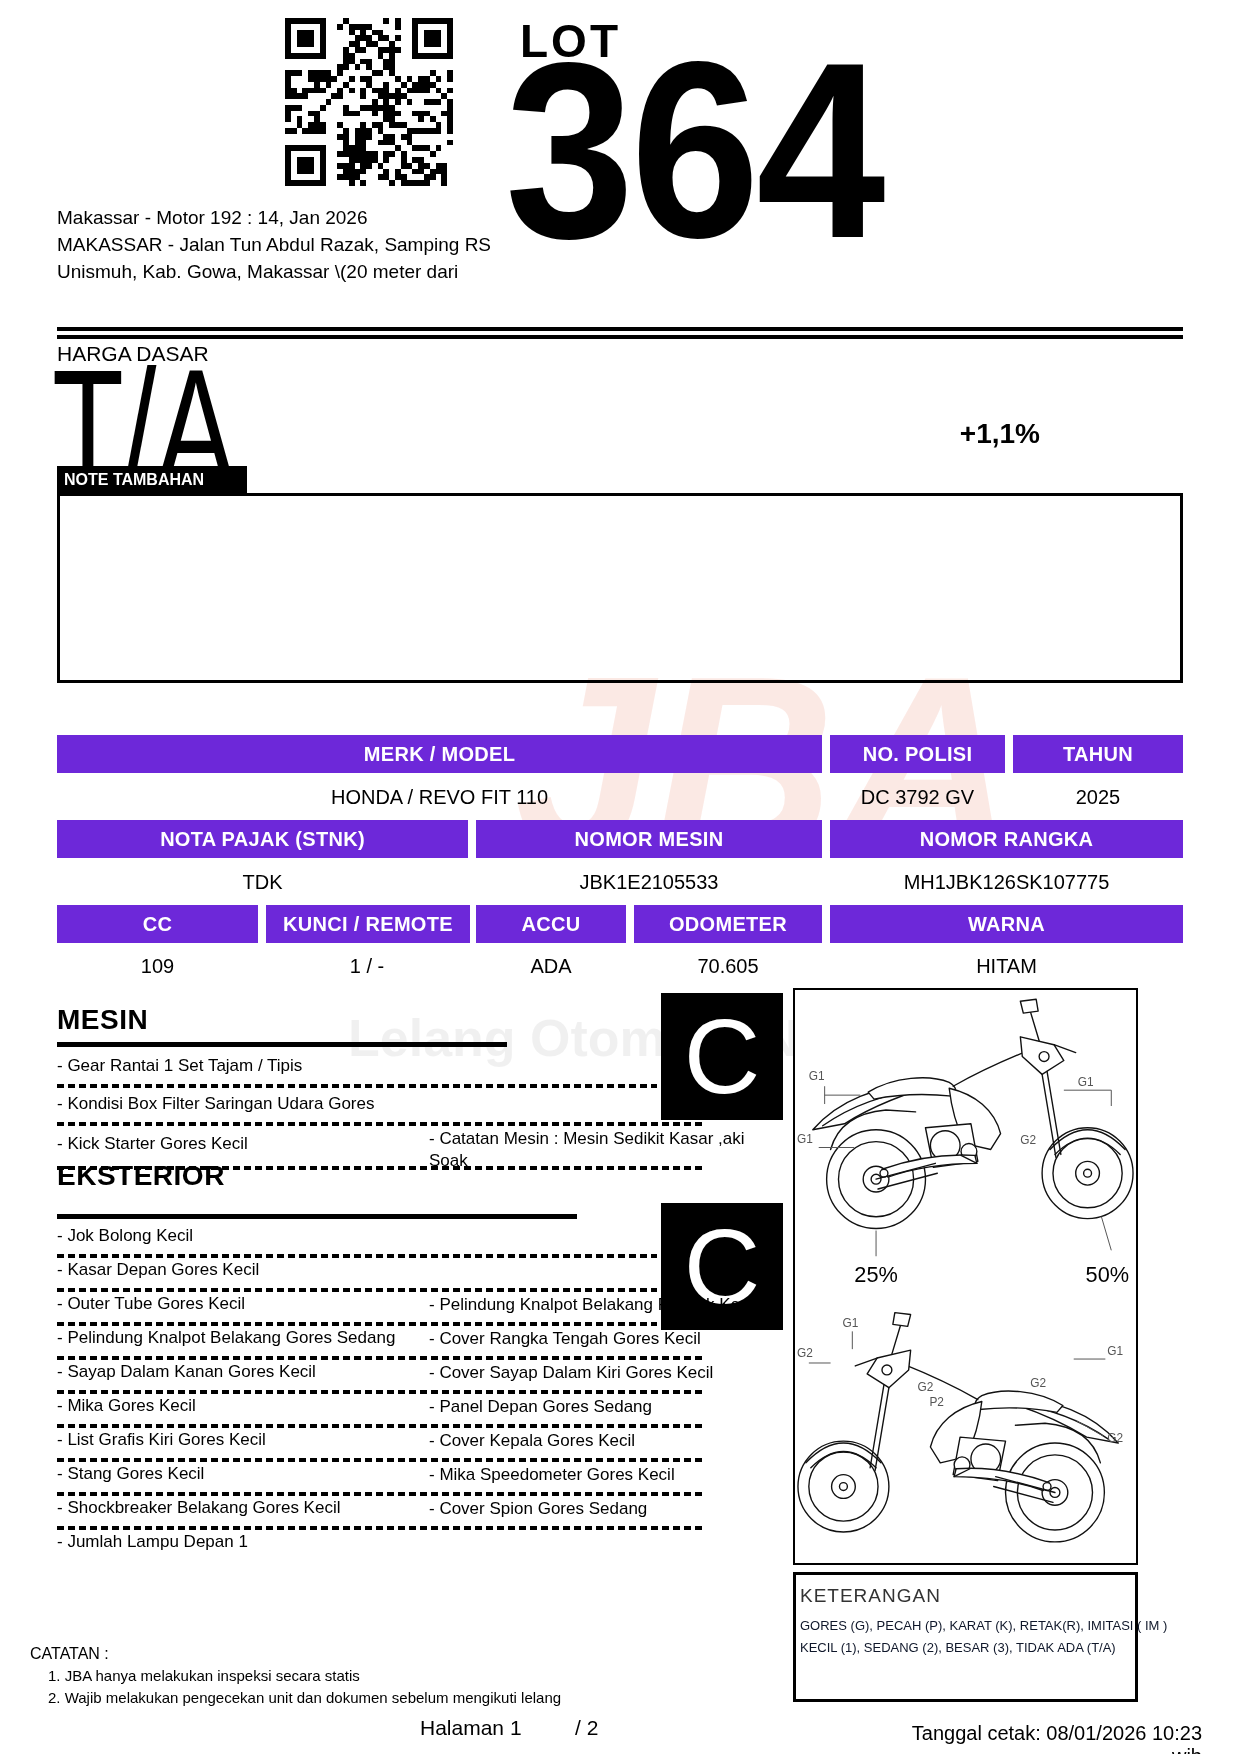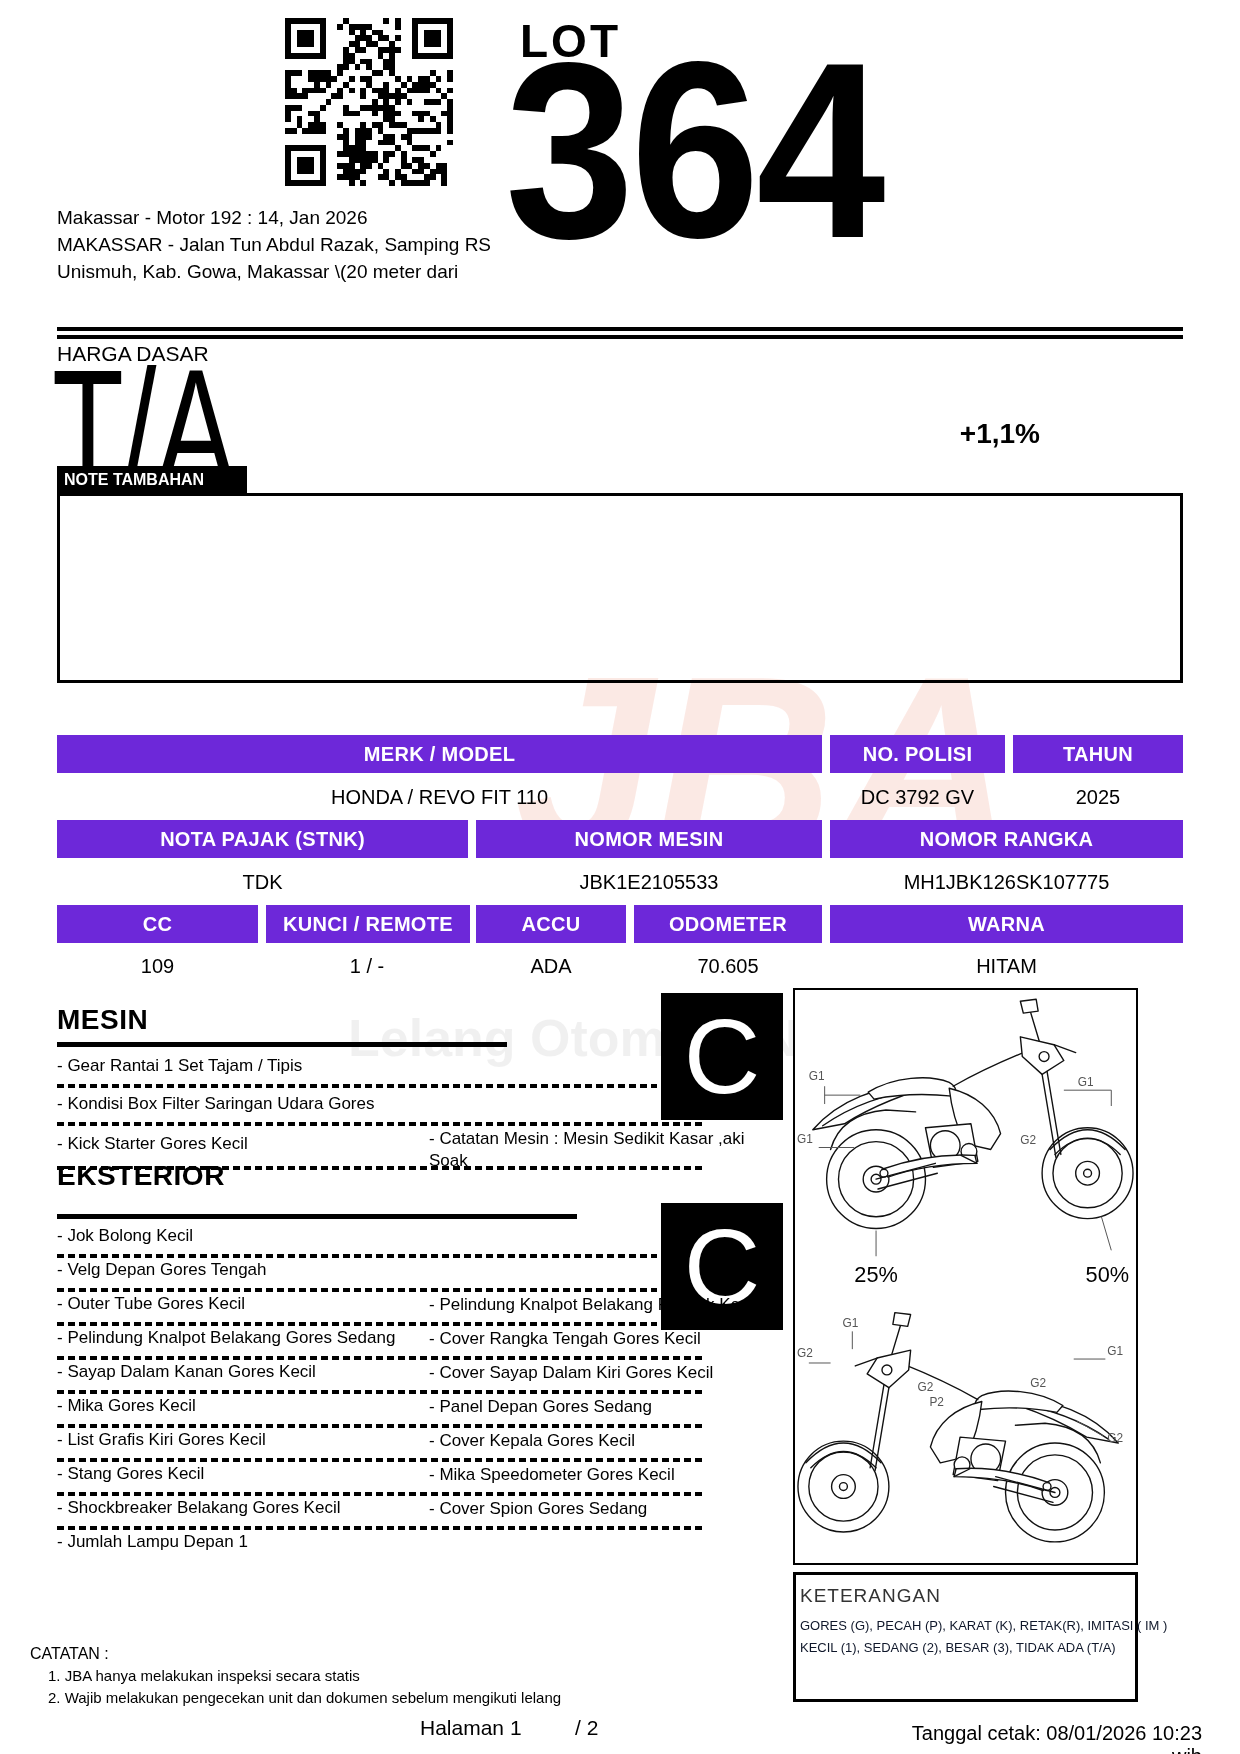--- a/index.html
+++ b/index.html
@@ -431,21 +431,21 @@
   <div class="solidline" style="top:1214px;width:520px;"></div>
   <div class="grade" style="top:1203px;">C</div>
 
   <div class="row" style="top:1226px;">
     <span class="cell-l">- Jok Bolong Kecil</span>
     <span class="cell-r"></span>
   </div>
   <div class="dash" style="left:57px;top:1254px;width:600px;"></div>
 
   <div class="row" style="top:1260px;">
-    <span class="cell-l">- Velg Depan Gores Tengah</span>
+    <span class="cell-l">- Kasar Depan Gores Kecil</span>
     <span class="cell-r"></span>
   </div>
   <div class="dash" style="left:57px;top:1288px;width:600px;"></div>
 
   <div class="row" style="top:1294px;">
     <span class="cell-l">- Outer Tube Gores Kecil</span>
     <span class="cell-r">- Pelindung Knalpot Belakang Penyok Kecil</span>
   </div>
   <div class="dash" style="left:57px;top:1322px;width:600px;"></div>
 

